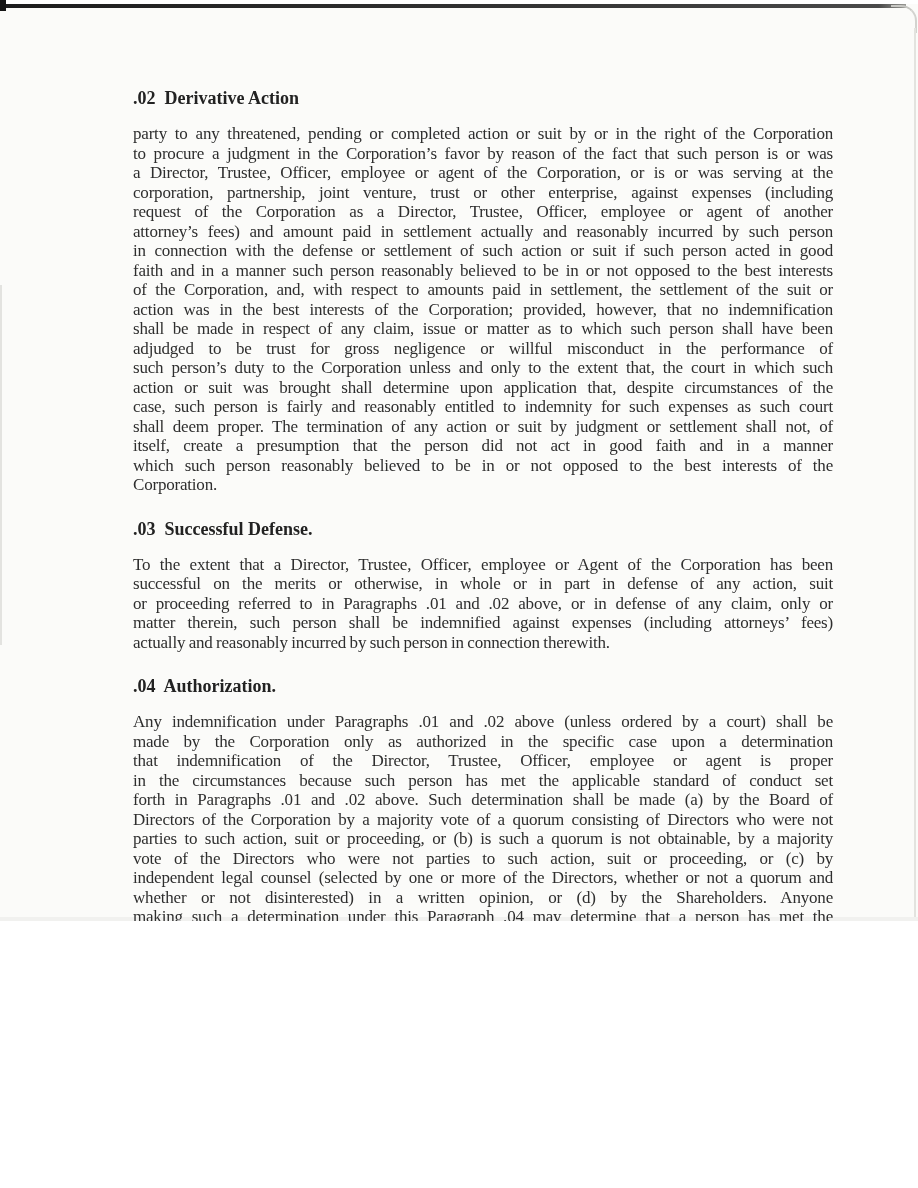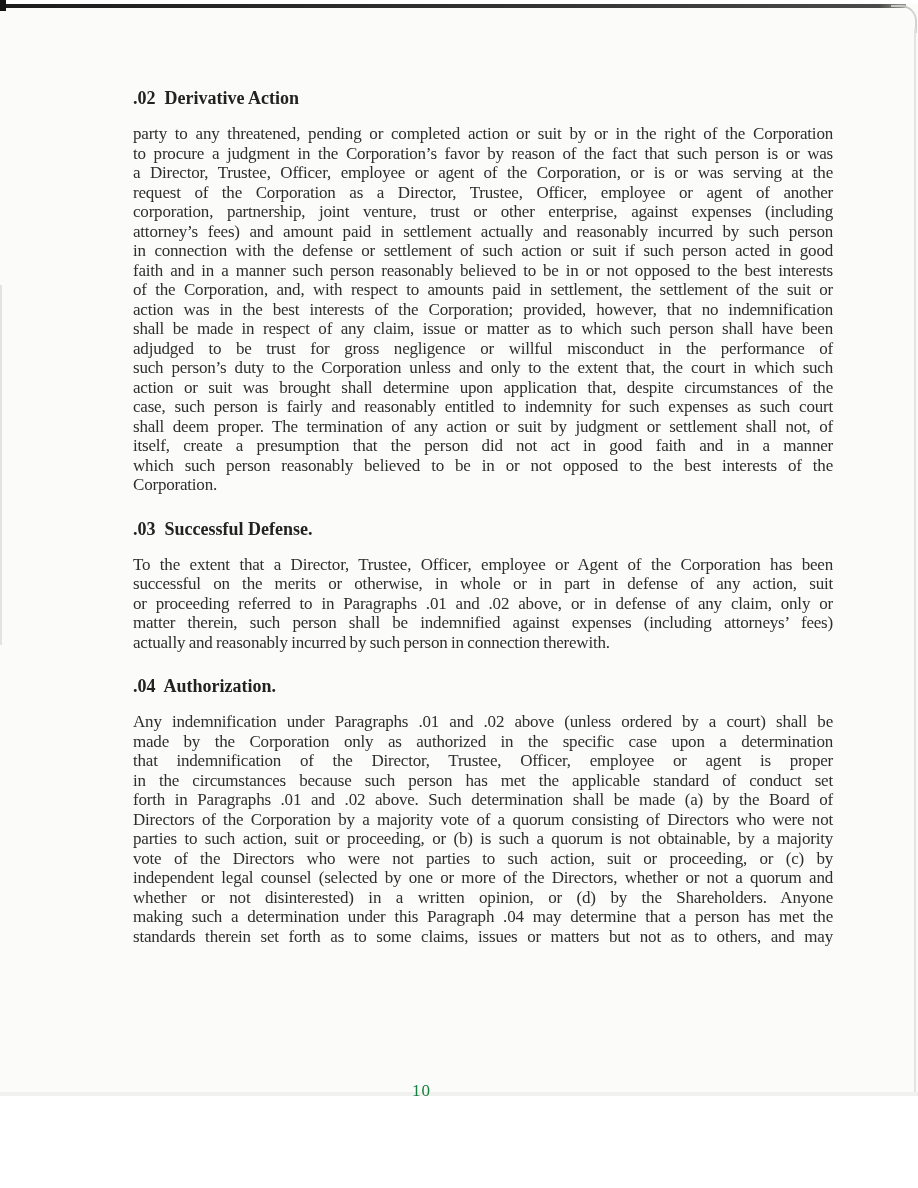--- a/index.html
+++ b/index.html
@@ -3,21 +3,21 @@
 <meta charset="utf-8">
 <style>
   html, body {
     margin: 0;
     padding: 0;
     background: #ffffff;
   }
   .scan {
     position: relative;
     width: 918px;
-    height: 1096px;
+    height: 921px;
     background: #fbfbf9;
     overflow: hidden;
     font-family: "Liberation Serif", "DejaVu Serif", serif;
   }
   
   .top-strip {
     position: absolute; left: 0; top: 0;
     width: 918px; height: 4px;
     background: #ffffff;
   }
@@ -108,22 +108,22 @@
   <div class="bottom-strip"></div>
 
   <div class="content">
 
     <div class="section">
       <div class="heading">.02  Derivative Action</div>
       <div class="paragraph">
           <div class="line">party to any threatened, pending or completed action or suit by or in the right of the Corporation</div>
           <div class="line">to procure a judgment in the Corporation’s favor by reason of the fact that such person is or was</div>
           <div class="line">a Director, Trustee, Officer, employee or agent of the Corporation, or is or was serving at the</div>
+          <div class="line">corporation, partnership, joint venture, trust or other enterprise, against expenses (including</div>
           <div class="line">request of the Corporation as a Director, Trustee, Officer, employee or agent of another</div>
-          <div class="line">corporation, partnership, joint venture, trust or other enterprise, against expenses (including</div>
           <div class="line">attorney’s fees) and amount paid in settlement actually and reasonably incurred by such person</div>
           <div class="line">in connection with the defense or settlement of such action or suit if such person acted in good</div>
           <div class="line">faith and in a manner such person reasonably believed to be in or not opposed to the best interests</div>
           <div class="line">of the Corporation, and, with respect to amounts paid in settlement, the settlement of the suit or</div>
           <div class="line">action was in the best interests of the Corporation; provided, however, that no indemnification</div>
           <div class="line">shall be made in respect of any claim, issue or matter as to which such person shall have been</div>
           <div class="line">adjudged to be trust for gross negligence or willful misconduct in the performance of</div>
           <div class="line">such person’s duty to the Corporation unless and only to the extent that, the court in which such</div>
           <div class="line">action or suit was brought shall determine upon application that, despite circumstances of the</div>
           <div class="line">case, such person is fairly and reasonably entitled to indemnity for such expenses as such court</div>

